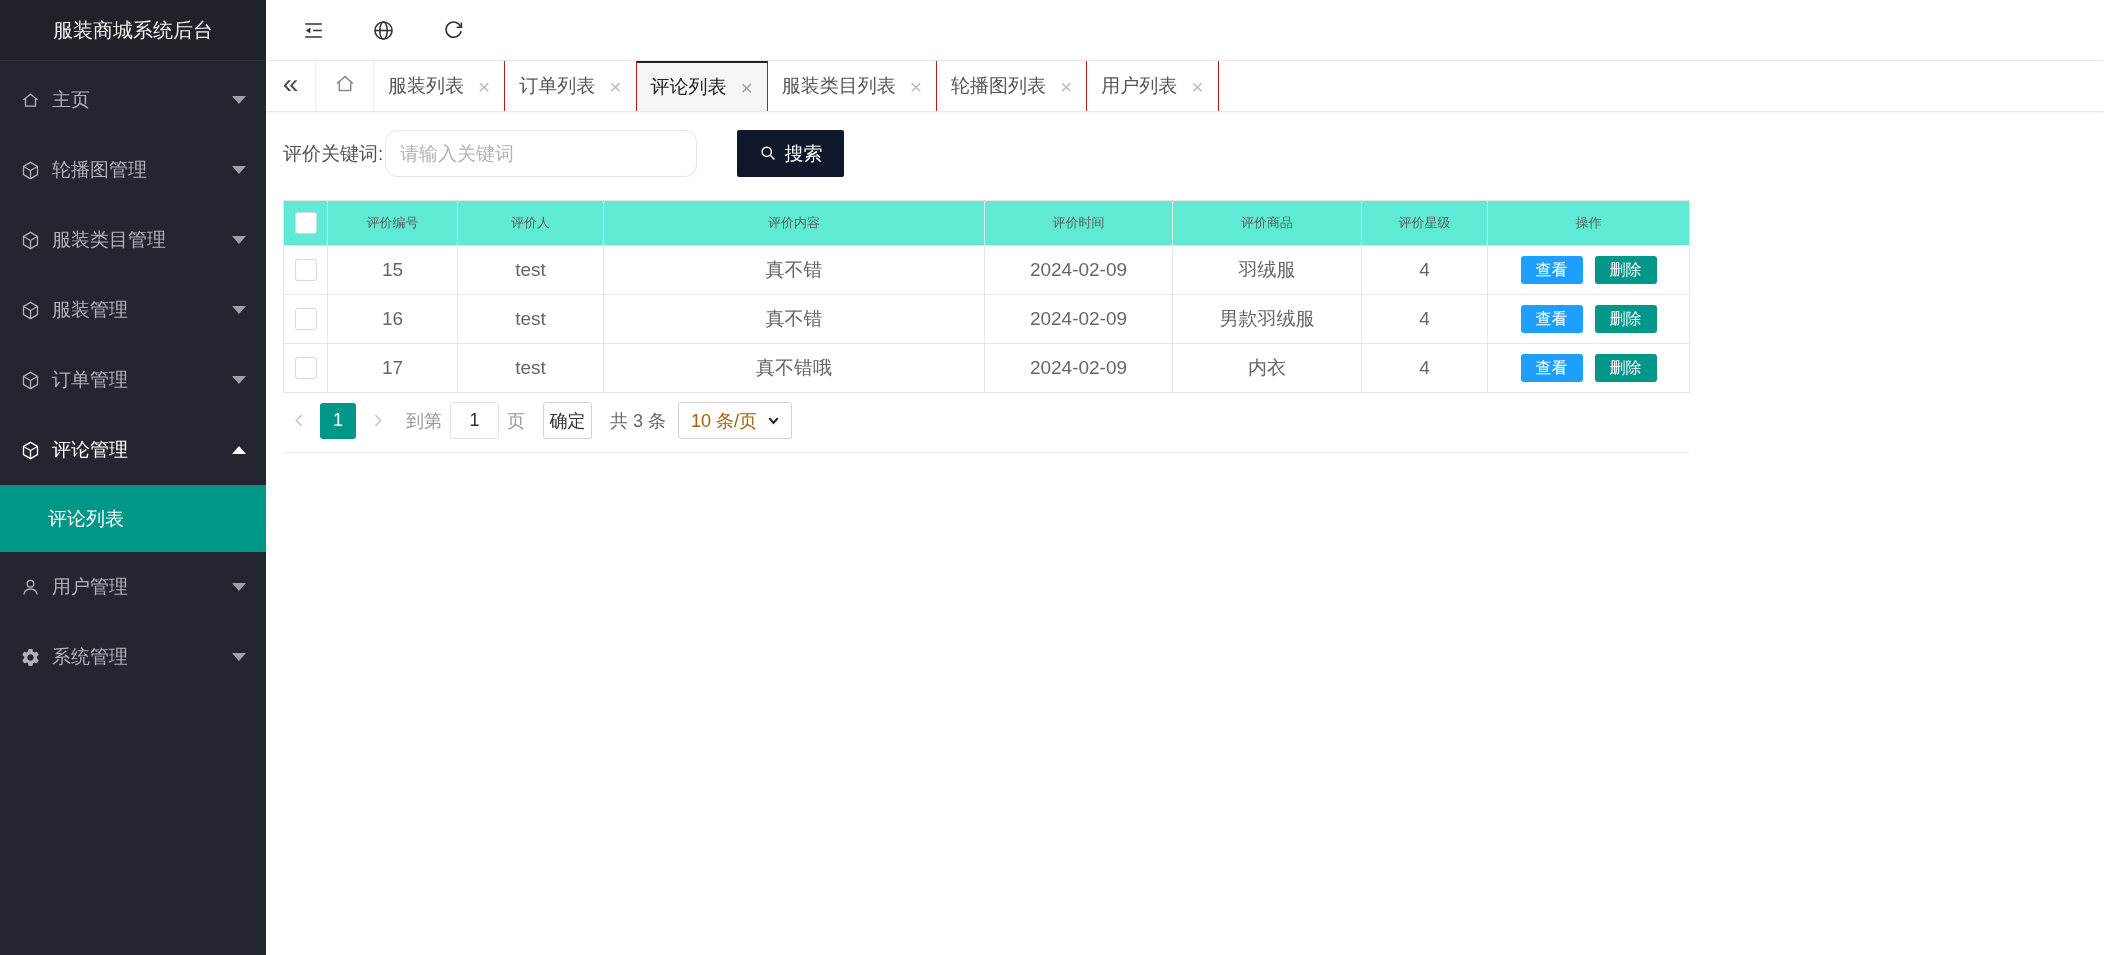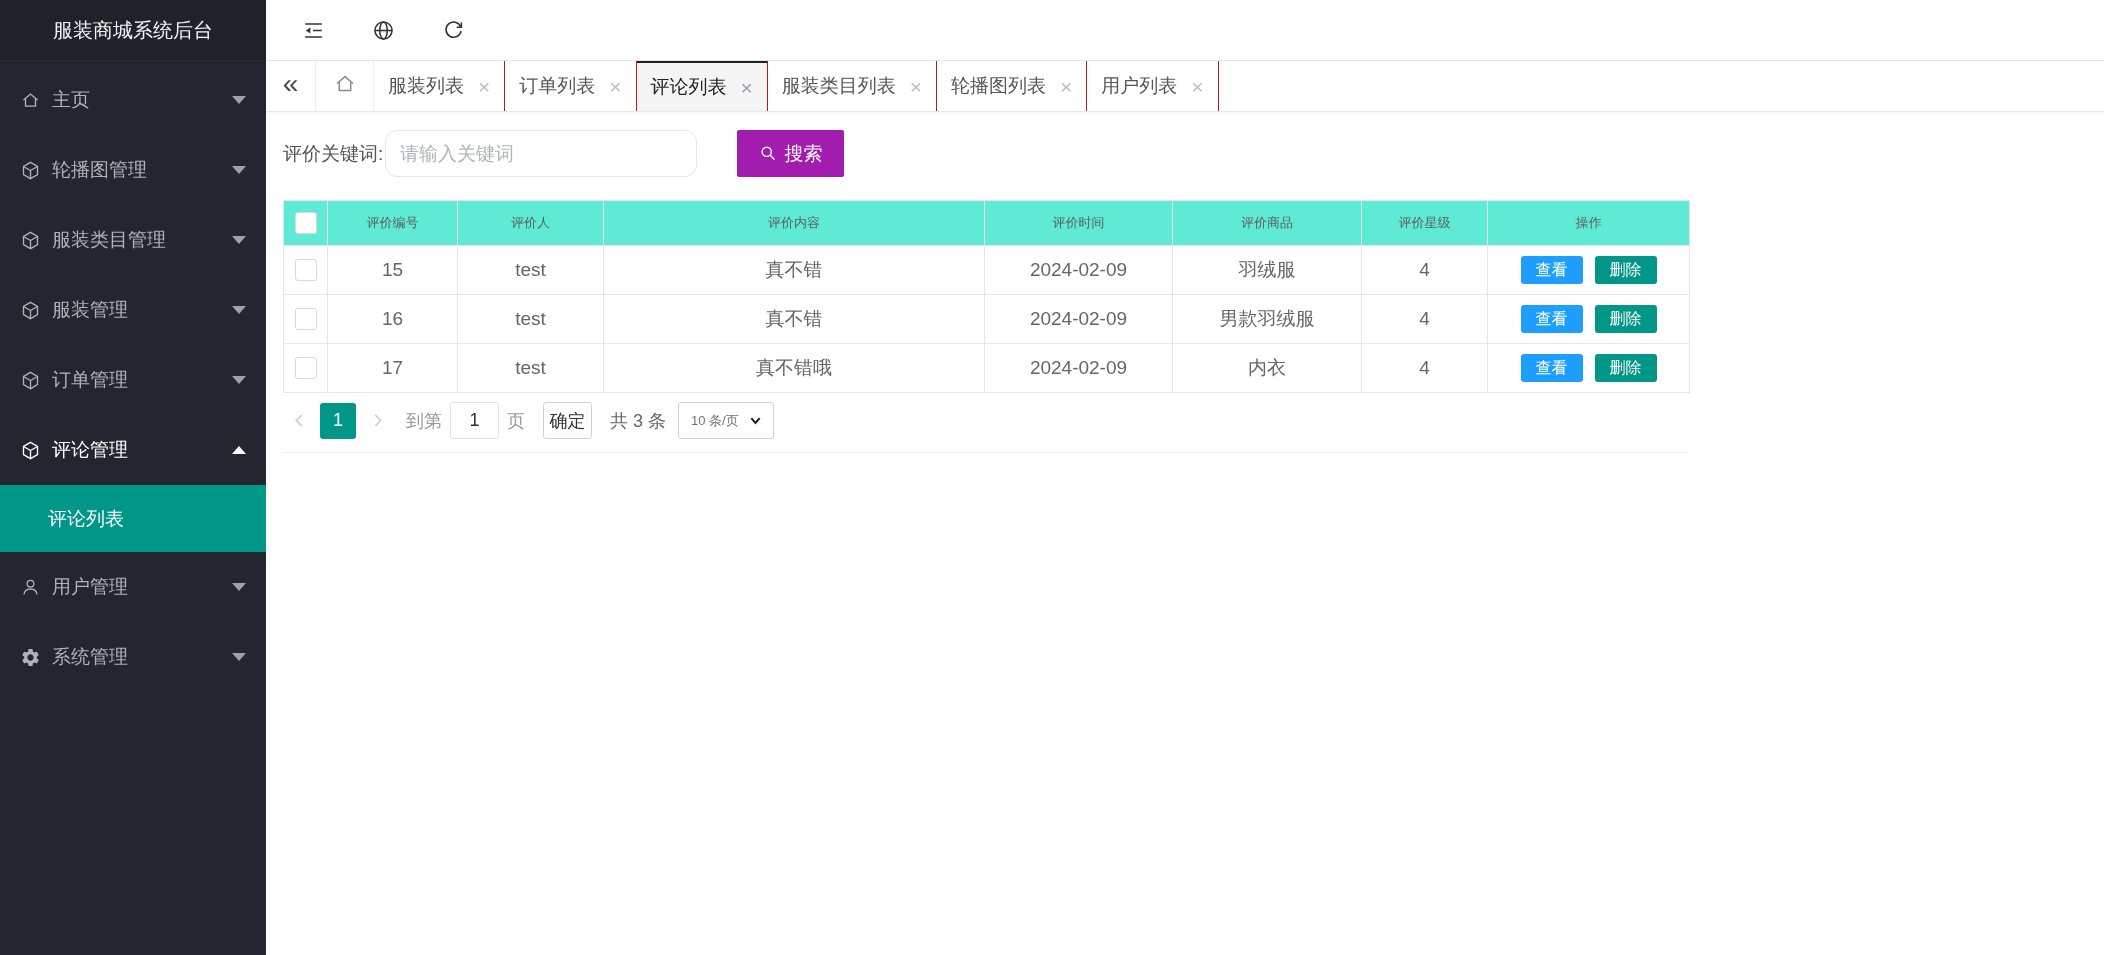--- a/index.html
+++ b/index.html
@@ -50,21 +50,21 @@
 
   
   .content { flex:1; background:#fff; padding:18px 0 0 17px; overflow:hidden; }
   .card { width:1406px; border-bottom:1px solid #eee; padding-bottom:13px; }
 
   .search-row { display:flex; align-items:center; height:47px; margin-bottom:23px; }
   .search-label { font-size:19px; color:#555; width:102px; }
   .search-input { width:312px; height:47px; border:1px solid #e6e6e6; border-radius:12px; padding:0 14px;
                   font-size:19px; color:#333; outline:none; font-family:inherit; }
   .search-input::placeholder { color:#b0b3b8; }
-  .search-btn { margin-left:40px; width:107px; height:47px; background:#a21caf; color:#fff; border:none;
+  .search-btn { margin-left:40px; width:107px; height:47px; background:#0f172a; color:#fff; border:none;
                 border-radius:2px; font-size:19px; display:flex; align-items:center; justify-content:center;
                 gap:7px; cursor:pointer; font-family:inherit; }
   .search-btn svg { width:19px; height:19px; }
 
   table.grid { border-collapse:collapse; table-layout:fixed; width:1406px; }
   table.grid th, table.grid td { border:1px solid #e6e6e6; text-align:center; font-weight:400; }
   table.grid th { background:#5eead4; height:45px; font-size:13px; color:#5e5e5e; }
   table.grid td { background:#fff; height:49px; font-size:19px; color:#666; }
   .cb { width:22px; height:22px; border:1px solid #d9d9d9; border-radius:3px; background:#fff;
         display:inline-block; vertical-align:middle; cursor:pointer; }
@@ -80,21 +80,21 @@
   .pg-current { width:36px; height:36px; margin:0 10px; background:#009688; border-radius:3px; color:#fff;
                 font-size:18px; display:flex; align-items:center; justify-content:center; cursor:pointer; }
   .pg-muted { color:#999; font-size:18px; margin:0 8px; }
   .pg-goto-label { margin-left:18px; }
   .pg-input { width:49px; height:37px; border:1px solid #e2e2e2; border-radius:3px; text-align:center;
               font-size:18px; color:#333; outline:none; font-family:inherit; }
   .pg-confirm { width:49px; height:37px; margin:0 10px; background:#fff; border:1px solid #d2d2d2; border-radius:3px;
                 font-size:18px; color:#333; cursor:pointer; font-family:inherit; }
   .pg-total { color:#666; font-size:18px; margin:0 12px 0 8px; }
   .pg-select { height:37px; border:1px solid #d2d2d2; border-radius:3px; display:flex; align-items:center;
-               padding:0 10px 0 12px; font-size:13px; color:#737373; gap:9px; cursor:pointer; background:#fff; }
+               padding:0 10px 0 12px; font-size:18px; color:#a16207; gap:9px; cursor:pointer; background:#fff; }
   .pg-select svg { width:15px; height:15px; color:#222; }
 </style>
 </head>
 <body>
 
 <div id="app">
 
   <aside class="sidebar">
     <div class="logo">服装商城系统后台</div>
     <nav class="side-menu">

